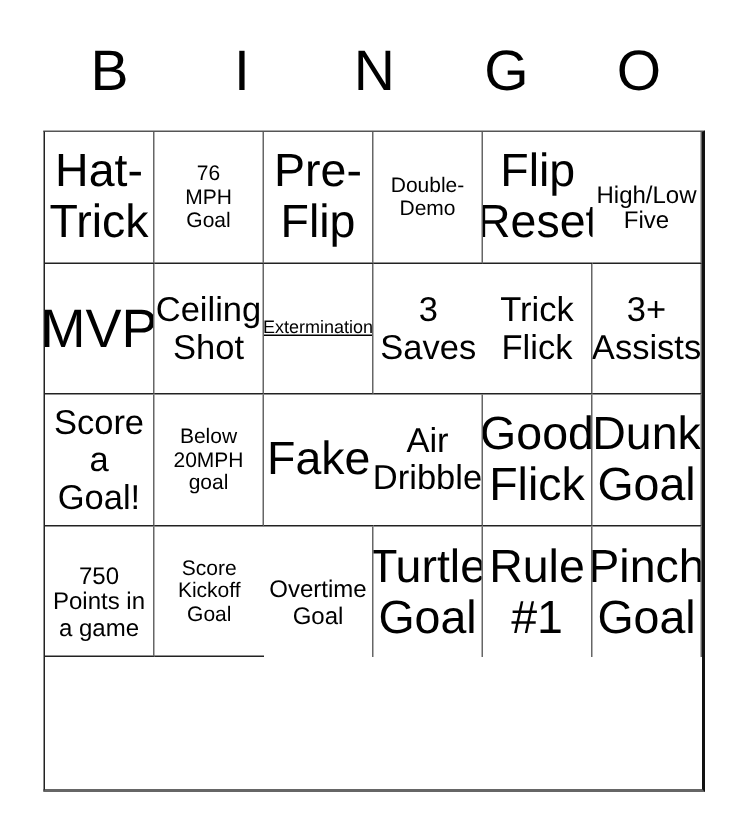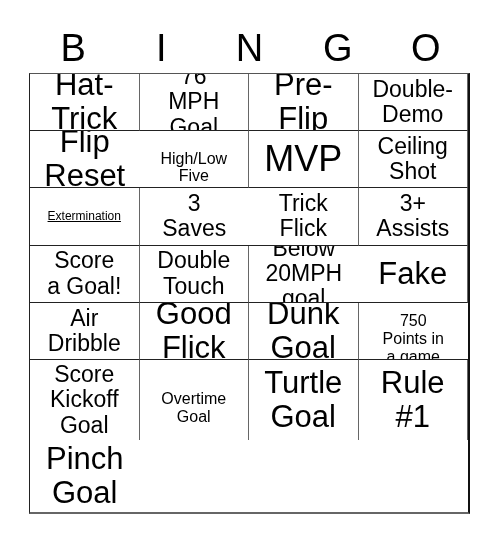--- a/index.html
+++ b/index.html
@@ -2,34 +2,34 @@
 <html><head>
 <meta charset="utf-8">
 <style>
   html, body { margin: 0; padding: 0; background: #ffffff; }
   body { width: 500px; height: 544px; position: relative; overflow: hidden;
          font-family: "Liberation Sans", sans-serif; color: #000; }
   .header { position: absolute; left: 29px; top: 24px; width: 441px; height: 48px;
             display: grid; grid-template-columns: repeat(5, 1fr); }
   .header span { display: flex; align-items: center; justify-content: center;
                  font-size: 38px; line-height: 1; }
-  .grid { position: absolute; left: 29px; top: 73px; width: 441px; height: 441px;
-          display: grid; grid-template-columns: repeat(4, 1fr); grid-template-rows: repeat(5, 1fr);
+  .grid { position: absolute; left: 29px; top: 87px; width: 441px; height: 441px;
+          display: grid; grid-template-columns: repeat(6, 1fr); grid-template-rows: repeat(5, 1fr);
           border-top: 1px solid #555; border-left: 1px solid #222;
           border-right: 2px solid #111; border-bottom: 2px solid #666; box-sizing: border-box; }
   .cell { border-right: 1px solid #666; border-bottom: 1px solid #222; box-sizing: border-box;
           display: flex; align-items: center; justify-content: center; text-align: center;
           padding: 2px; overflow: hidden; }
   .cell:nth-child(5n) { border-right: none; }
   .cell:nth-child(n+21) { border-bottom: none; }
   .cell span { display: block; line-height: 1.1; }
   .s-xl { font-size: 36px; }
   .s-lg { font-size: 31px; }
   .s-md { font-size: 23px; }
-  .s-sm { font-size: 23px; }
+  .s-sm { font-size: 14px; }
   .s-xs { font-size: 16px; margin-top: 16px; }
   .s-xxs { font-size: 12px; text-decoration: underline; }
 </style>
 </head>
 <body>
 
 <div class="header">
   <span>B</span>
   <span>I</span>
   <span>N</span>
@@ -109,26 +109,20 @@
         <span>Assists</span>
       </div>
     </div>
     <div class="cell">
       <div class="s-md">
         <span>Score</span>
         <span>a Goal!</span>
       </div>
     </div>
     <div class="cell">
-      <div class="s-md">
-        <span>Double</span>
-        <span>Touch</span>
-      </div>
-    </div>
-    <div class="cell">
       <div class="s-sm">
         <span>Below</span>
         <span>20MPH</span>
         <span>goal</span>
       </div>
     </div>
     <div class="cell">
       <div class="s-lg">
         <span>Fake</span>
       </div>

